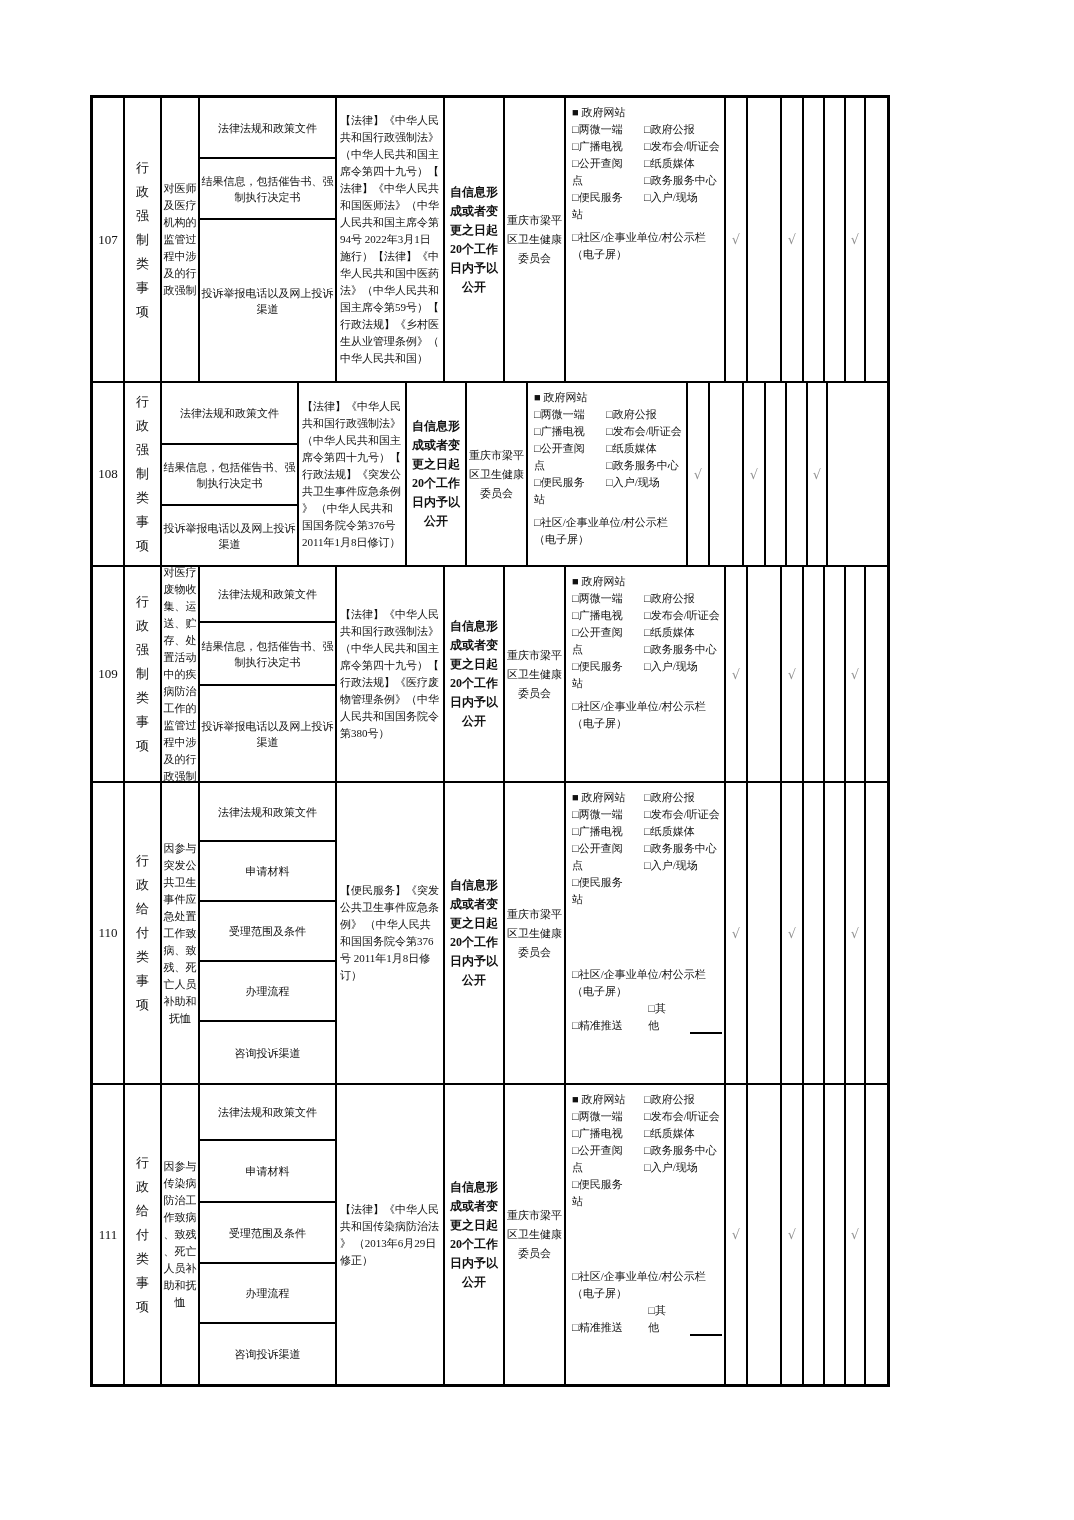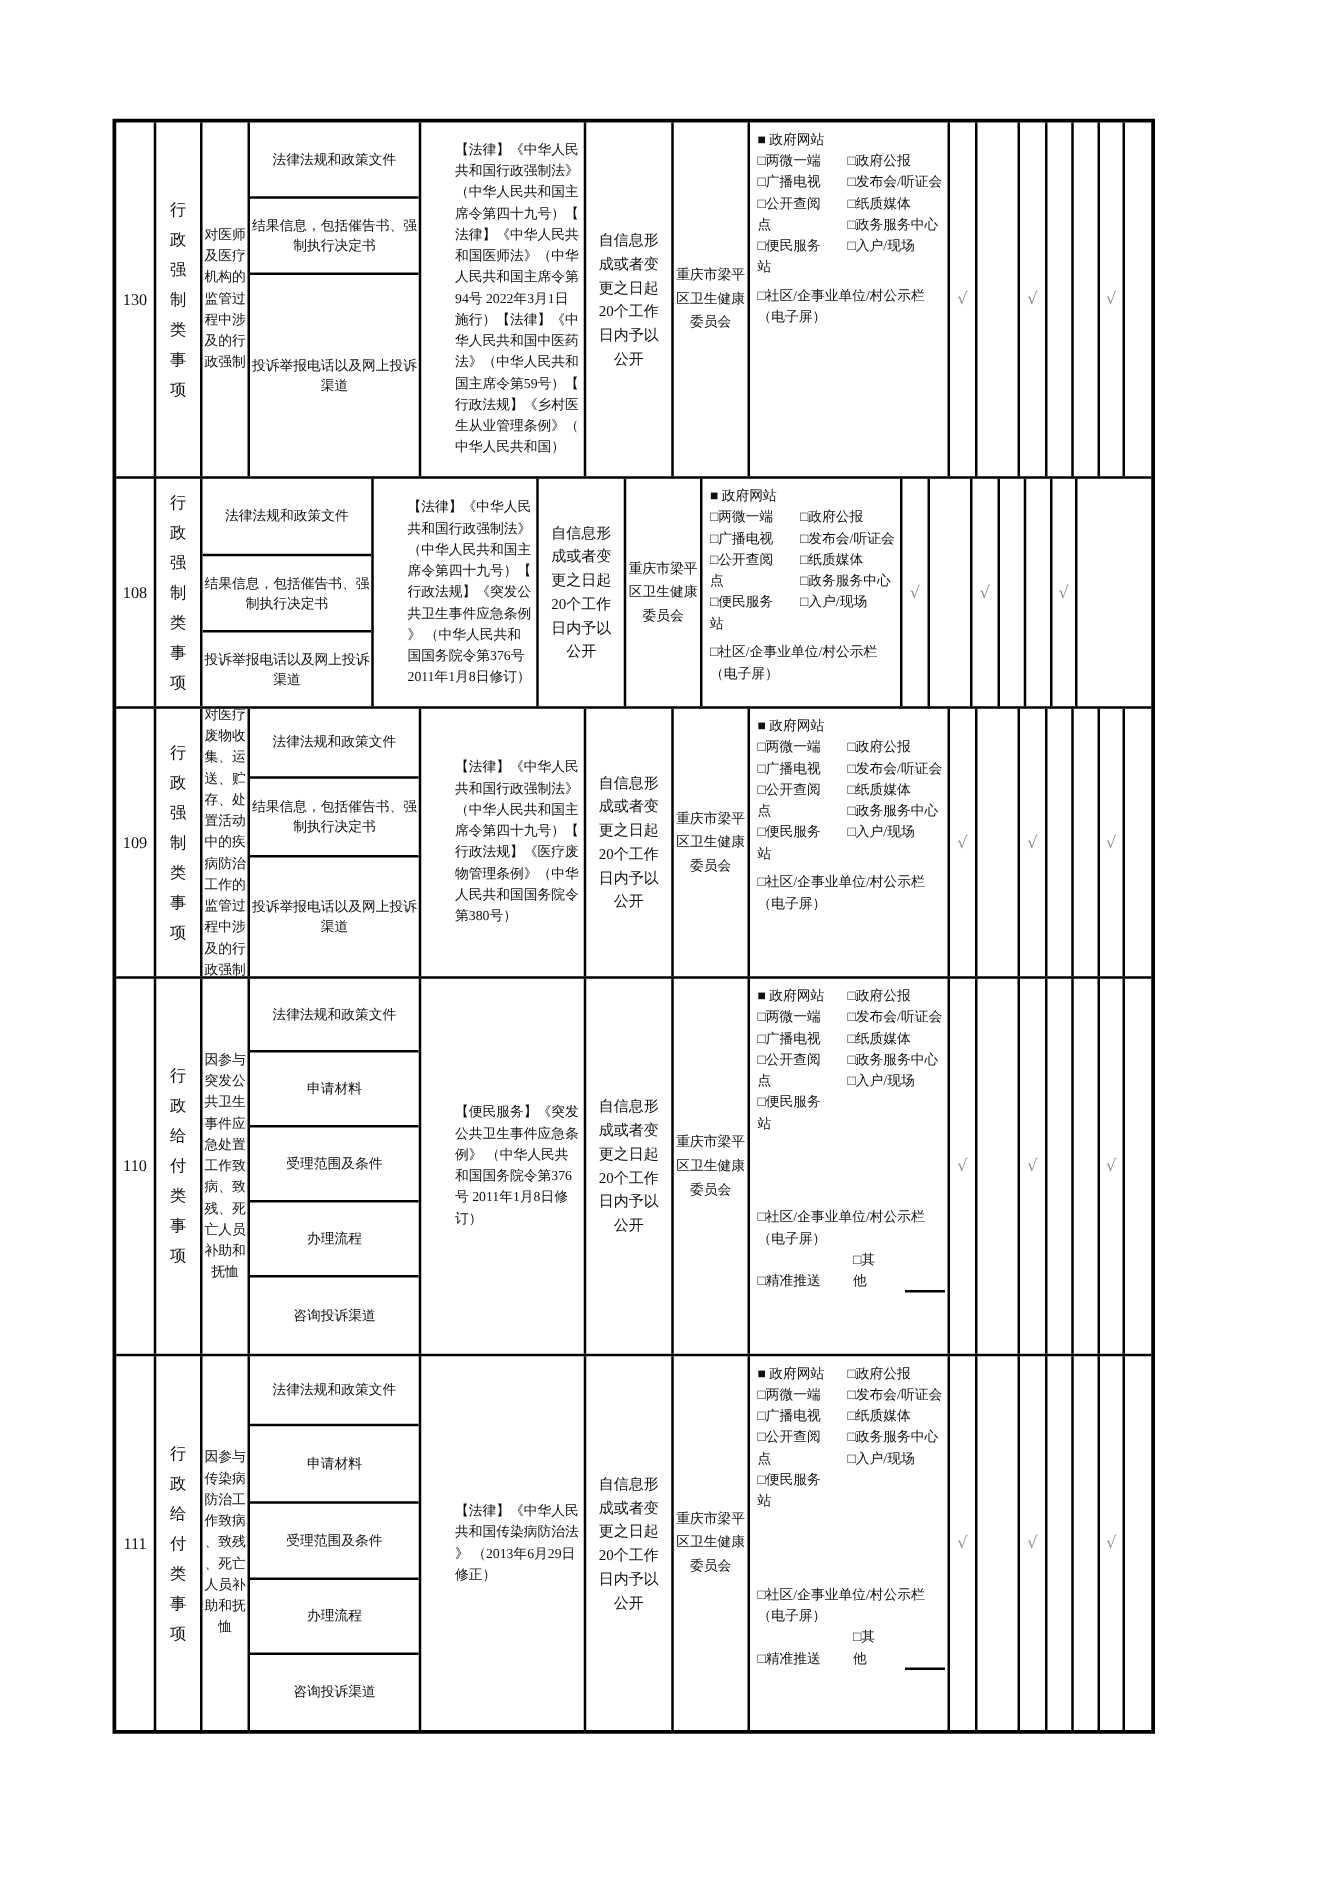--- a/index.html
+++ b/index.html
@@ -14,22 +14,22 @@
   .row:last-child{border-bottom:none;}
   .cell{
     border-right:2px solid #000;box-sizing:border-box;
     display:flex;align-items:center;justify-content:center;
     overflow:hidden;
   }
   .c-no{width:32px;font-size:13px;}
   .c-cat{width:37px;}
   .c-desc{width:38px;}
   .c-sub{width:137px;flex-direction:column;align-items:stretch;justify-content:flex-start;}
-  .c-legal{width:108px;margin-left:24px;}
-  .c-time{width:70px;}
+  .c-legal{width:108px;}
+  .c-time{width:60px;font-weight:bold;}
   .c-org{width:61px;}
   .c-chan{width:160px;flex-direction:column;align-items:flex-start;justify-content:flex-start;padding:6px 2px 0 6px;}
   .c-n1{width:22px}.c-n2{width:34px}.c-n3{width:22px}.c-n4{width:21px}
   .c-n5{width:21px}.c-n6{width:20px}.c-n7{width:21px;border-right:none;}
 
   .sub{
     border-bottom:2px solid #000;box-sizing:border-box;
     display:flex;align-items:center;justify-content:center;
     text-align:center;font-size:11px;line-height:16px;padding:0;
   }
@@ -53,21 +53,21 @@
   .check{font-size:13px;color:#8f8f8f;font-family:"DejaVu Sans","Liberation Sans",sans-serif;}
 </style>
 </head>
 <body>
 
 <div class="page">
   <div class="tbl">
 
     <div class="row" style="height:285px">
       <div class="cell c-no">
-          <span>130</span>
+          <span>107</span>
         </div>
       <div class="cell c-cat">
           <div class="cat-txt">行政强制类事项</div>
         </div>
       <div class="cell c-desc">
           <div class="desc-txt">对医师及医疗机构的监管过程中涉及的行政强制</div>
         </div>
       <div class="cell c-sub">
         <div class="sub" style="height:61px">法律法规和政策文件</div>
         <div class="sub" style="height:61px">结果信息，包括催告书、强制执行决定书</div>

